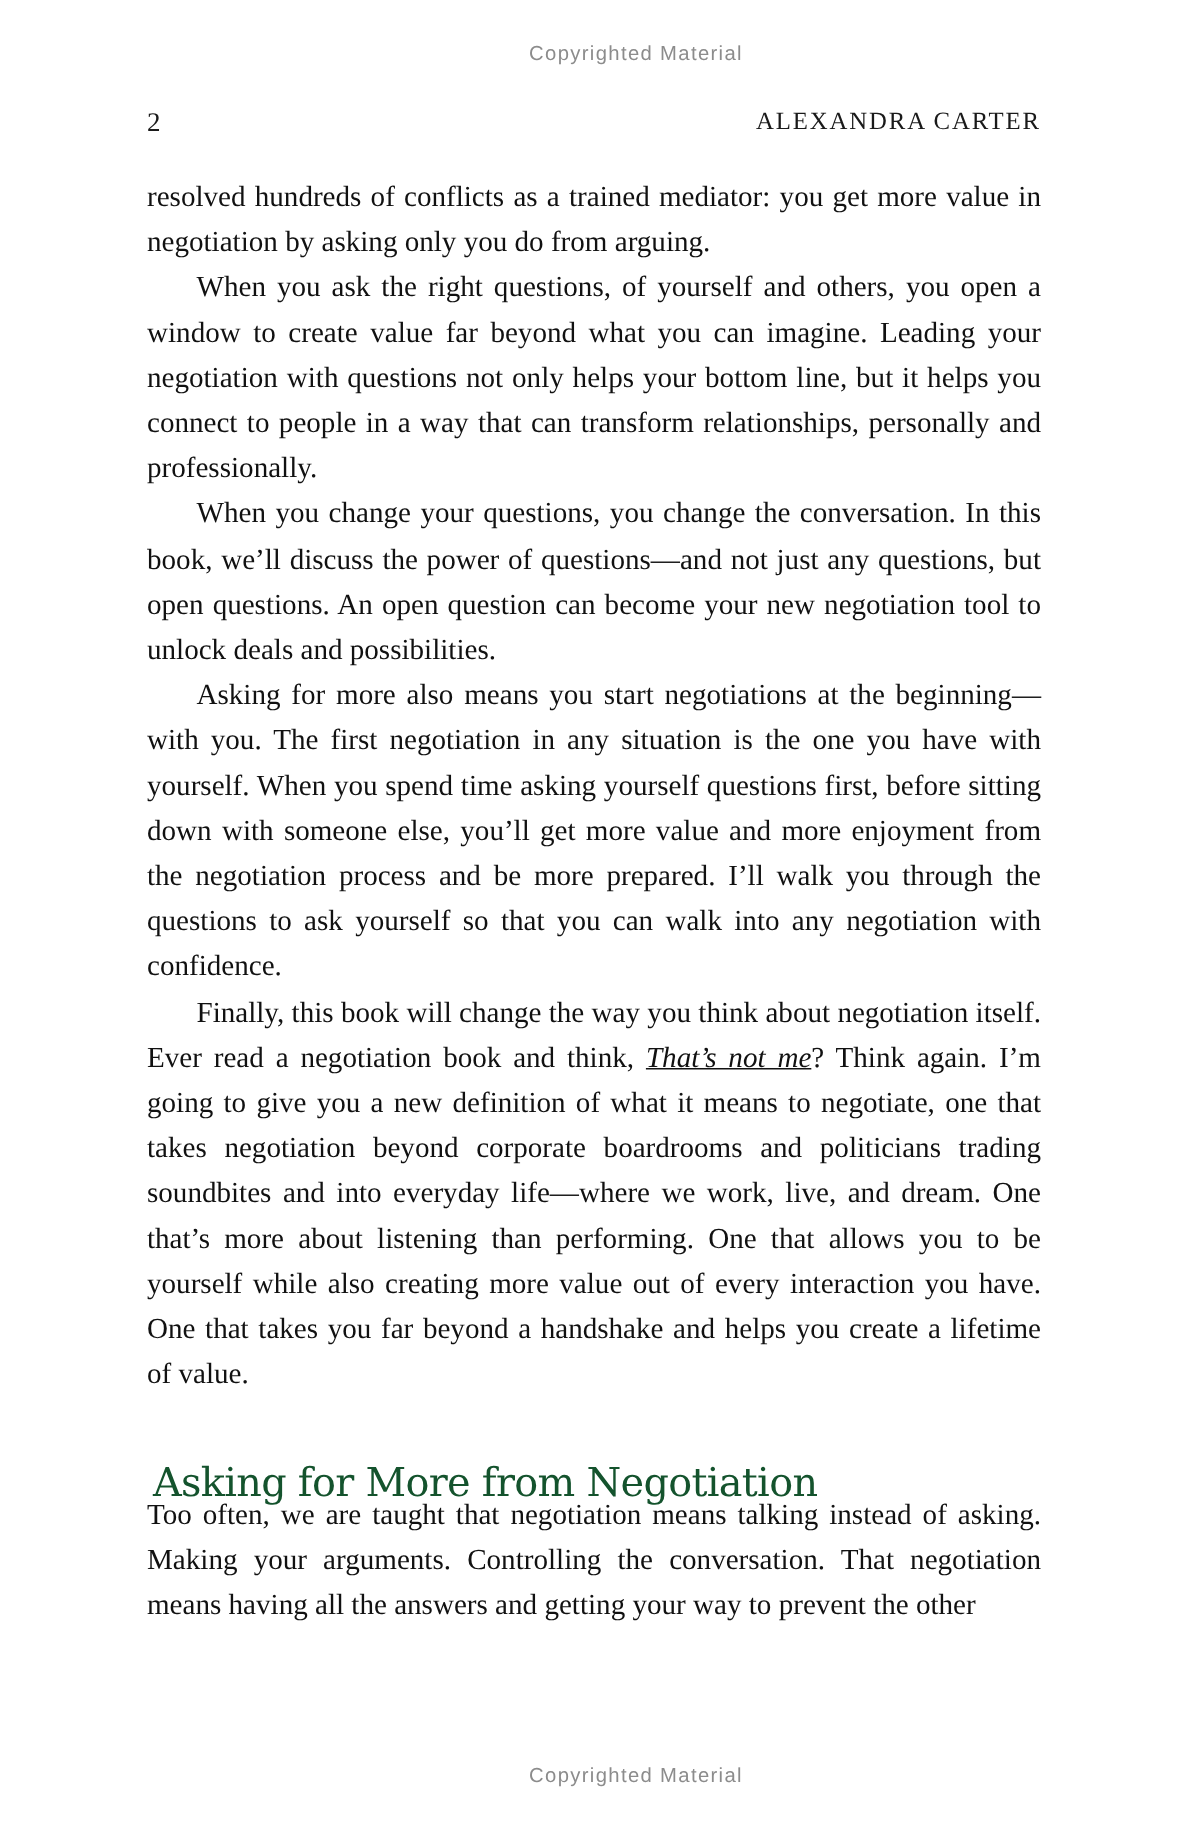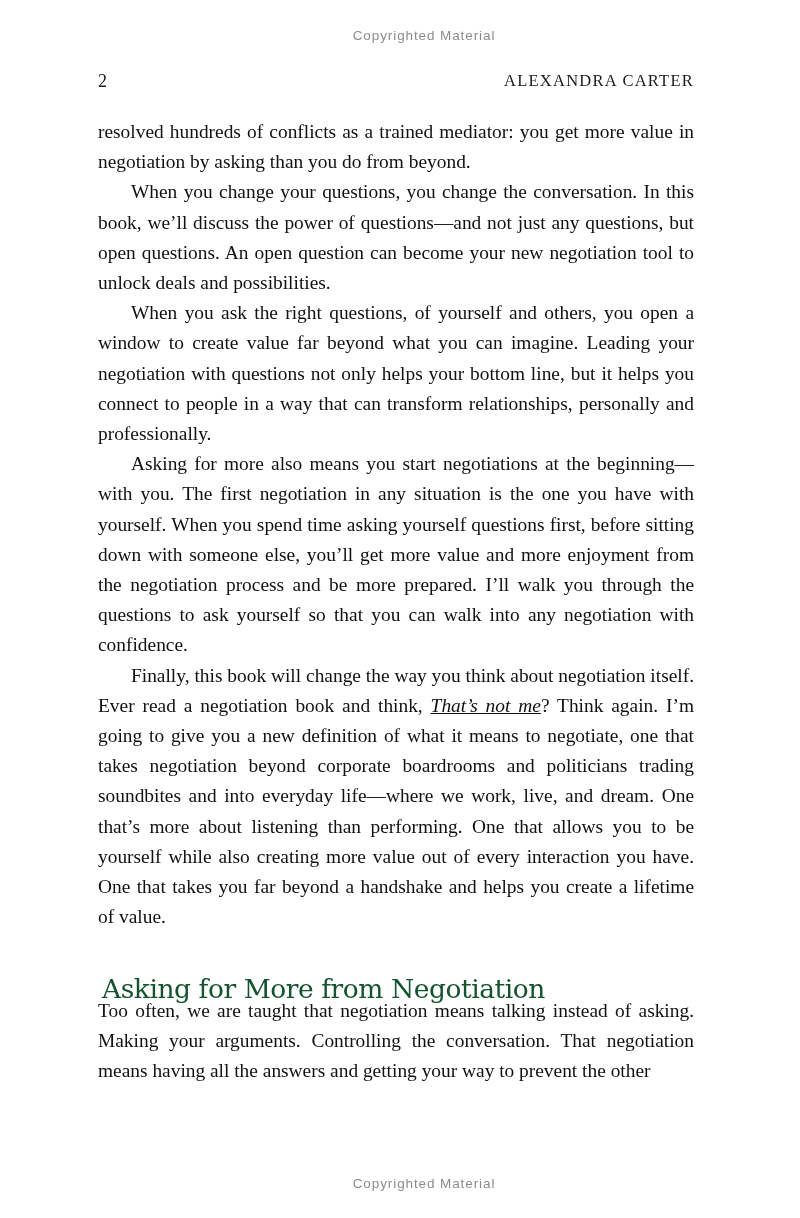--- a/index.html
+++ b/index.html
@@ -112,23 +112,23 @@
 <div class="page">
 
   <div class="watermark watermark-top">Copyrighted Material</div>
 
   <div class="running-head">
     <span class="folio">2</span>
     <span class="book-author">ALEXANDRA CARTER</span>
   </div>
 
   <div class="body-column">
-    <p class="para first-para">resolved hundreds of conflicts as a trained mediator: you get more value in negotiation by asking than you do from beyond.</p>
+    <p class="para first-para">resolved hundreds of conflicts as a trained mediator: you get more value in negotiation by asking only you do from arguing.</p>
+    <p class="para">When you ask the right questions, of yourself and others, you open a window to create value far beyond what you can imagine. Leading your negotiation with questions not only helps your bottom line, but it helps you connect to people in a way that can transform relationships, personally and professionally.</p>
     <p class="para">When you change your questions, you change the conversation. In this book, we’ll discuss the power of questions—and not just any questions, but open questions. An open question can become your new negotiation tool to unlock deals and possibilities.</p>
-    <p class="para">When you ask the right questions, of yourself and others, you open a window to create value far beyond what you can imagine. Leading your negotiation with questions not only helps your bottom line, but it helps you connect to people in a way that can transform relationships, personally and professionally.</p>
     <p class="para">Asking for more also means you start negotiations at the beginning—with you. The first negotiation in any situation is the one you have with yourself. When you spend time asking yourself questions first, before sitting down with someone else, you’ll get more value and more enjoyment from the negotiation process and be more prepared. I’ll walk you through the questions to ask yourself so that you can walk into any negotiation with confidence.</p>
     <p class="para"><span>Finally, this book will change the way you think about negotiation itself. Ever read a negotiation book and think, </span><em>That’s not me</em><span>? Think again. I’m going to give you a new definition of what it means to negotiate, one that takes negotiation beyond corporate boardrooms and politicians trading soundbites and into everyday life—where we work, live, and dream. One that’s more about listening than performing. One that allows you to be yourself while also creating more value out of every interaction you have. One that takes you far beyond a handshake and helps you create a lifetime of value.</span></p>
   </div>
 
   <div class="heading-block">
     <h2 class="section-heading">Asking for More from Negotiation</h2>
   </div>
 
   <div class="tail-block">
     <p class="para first-para">Too often, we are taught that negotiation means talking instead of asking. Making your arguments. Controlling the conversation. That negotiation means having all the answers and getting your way to prevent the other</p>

